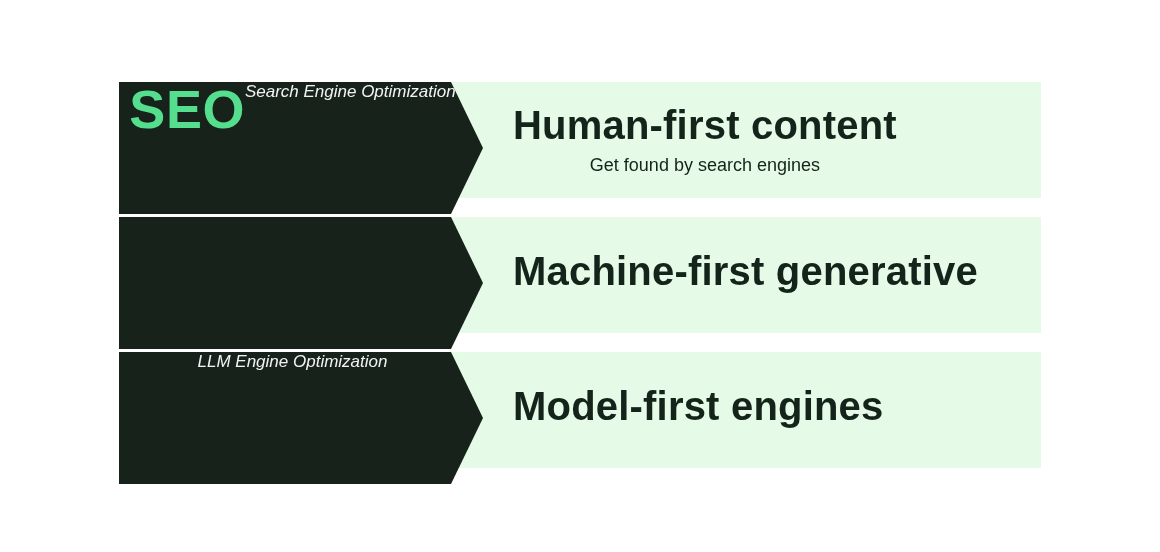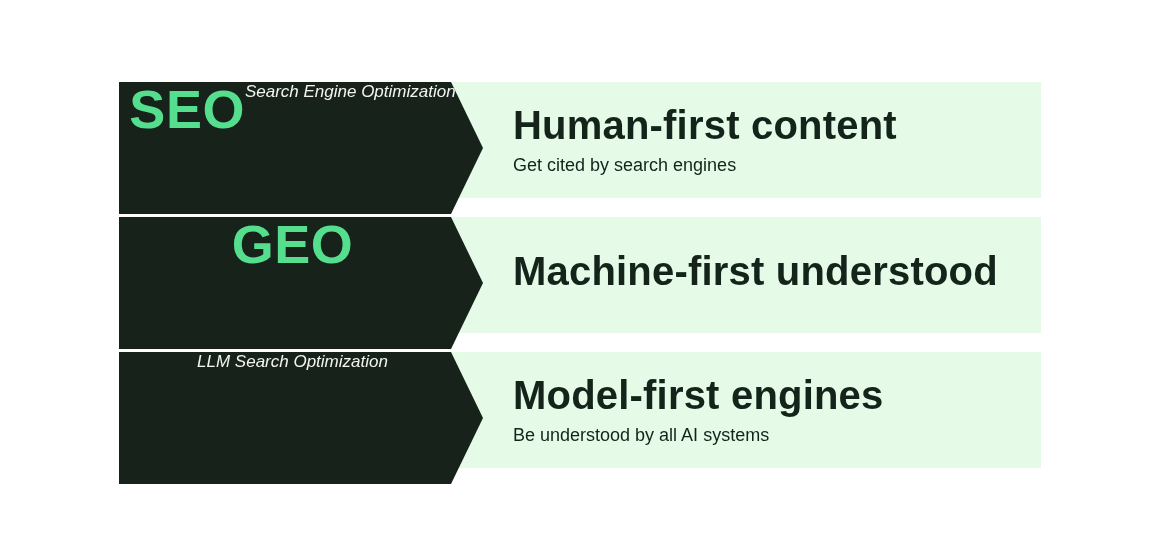--- a/index.html
+++ b/index.html
@@ -69,20 +69,21 @@
   }
 
   .row-right {
     position: absolute;
     left: 394px;
     top: 0;
     height: 116px;
     display: flex;
     flex-direction: column;
     justify-content: center;
+    text-align: center;
   }
 
   .heading {
     color: var(--dark-text, #14241b);
     font-size: 40px;
     font-weight: 700;
     line-height: 1.1;
     letter-spacing: 0.2px;
     margin-bottom: 8px;
     white-space: nowrap;
@@ -102,37 +103,35 @@
 <div class="canvas">
   <div class="rows">
 
     <div class="row">
       <div class="chevron">
         <div class="acronym">SEO</div>
         <div class="full-name">Search Engine Optimization</div>
       </div>
       <div class="row-right">
         <div class="heading">Human-first content</div>
-        <div class="description">Get cited by search engines</div>
+        <div class="description">Get found by search engines</div>
       </div>
     </div>
 
     <div class="row">
       <div class="chevron">
-        <div class="acronym">GEO</div>
       </div>
       <div class="row-right">
-        <div class="heading">Machine-first understood</div>
+        <div class="heading">Machine-first generative</div>
       </div>
     </div>
 
     <div class="row">
       <div class="chevron">
-        <div class="full-name">LLM Search Optimization</div>
+        <div class="full-name">LLM Engine Optimization</div>
       </div>
       <div class="row-right">
         <div class="heading">Model-first engines</div>
-        <div class="description">Be understood by all AI systems</div>
       </div>
     </div>
 
   </div>
 </div>
 
 </body></html>

